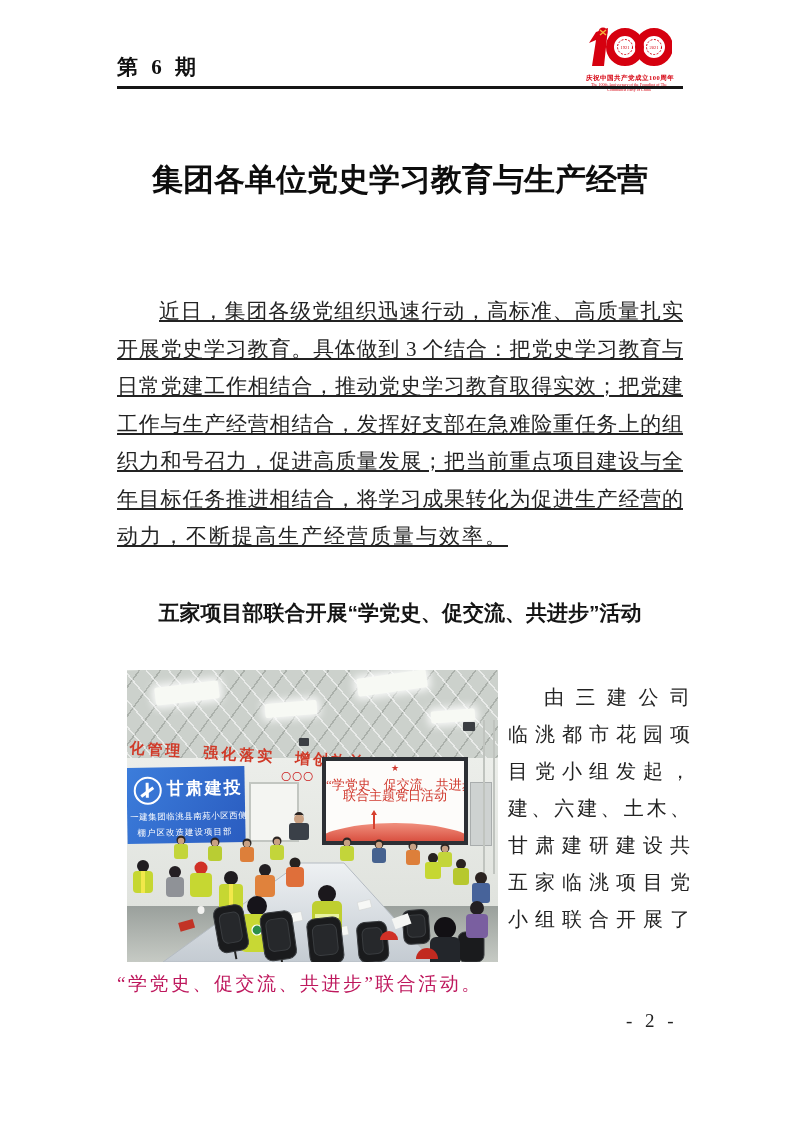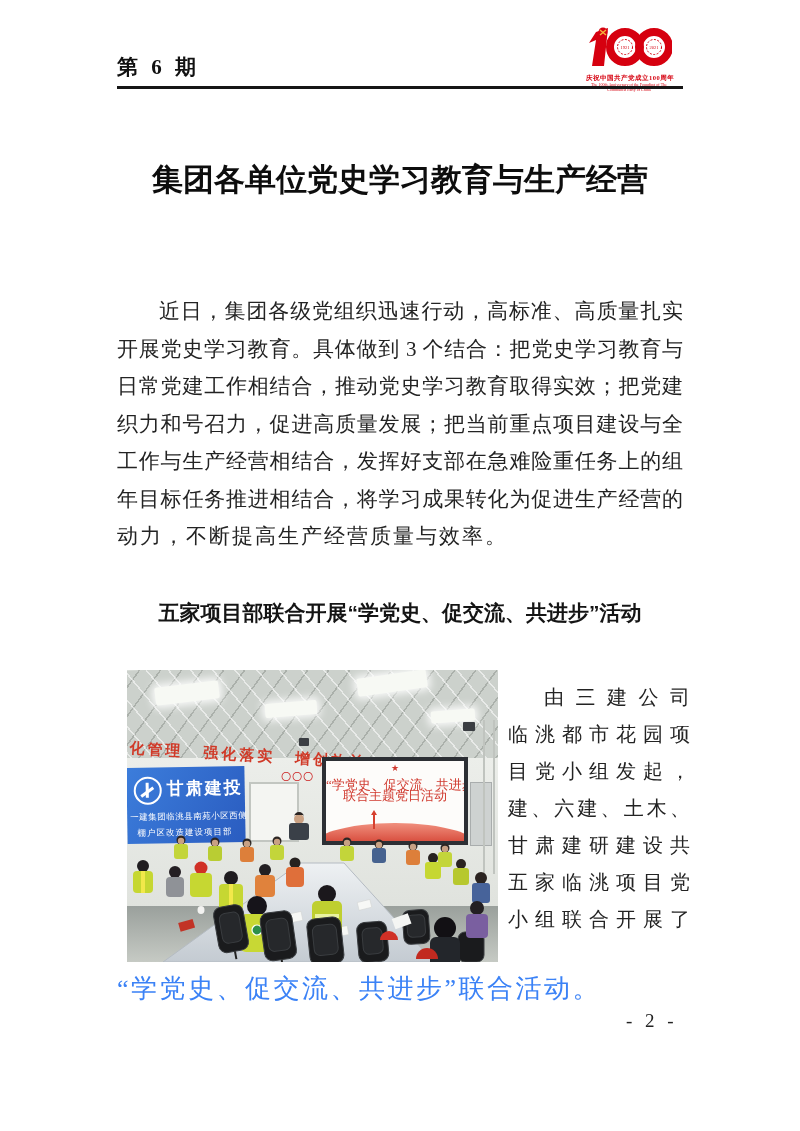--- a/index.html
+++ b/index.html
@@ -10,30 +10,30 @@
   .issue{position:absolute;left:117px;top:53px;font-size:21px;font-weight:bold;letter-spacing:4px;color:#111;}
   .rule{position:absolute;left:117px;top:86px;width:566px;height:3px;background:#161616;}
   .logo{position:absolute;left:586px;top:26px;width:86px;text-align:center;}
   .logo-cn{font-size:6.5px;font-weight:bold;color:#d6000f;letter-spacing:.5px;line-height:8px;white-space:nowrap;}
   .logo-en{font-size:4.5px;color:#d6000f;line-height:5px;transform:scale(.9);}
 
   
   .title{position:absolute;left:117px;top:155px;width:566px;text-align:center;
          font-weight:bold;font-size:31px;line-height:49px;color:#0d0d0d;}
   .bodytext{position:absolute;left:117px;top:293px;width:566px;font-size:21px;color:#232323;}
-  .jline{display:block;line-height:37.5px;text-align:justify;text-align-last:justify;white-space:nowrap;}
+  .jline{display:block;line-height:37.5px;text-align:justify;text-align-last:justify;white-space:nowrap;text-decoration:underline;}
   .jline.indent{text-indent:42px;}
   .jline.last{text-align-last:left;white-space:normal;letter-spacing:2px;}
   .subhead{position:absolute;left:117px;top:599px;width:566px;text-align:center;
            font-family:"Liberation Sans","DejaVu Sans",sans-serif;font-weight:bold;font-size:21px;color:#141414;}
 
   .sidecol{position:absolute;left:508px;top:679px;width:182px;font-size:20px;color:#232323;}
   .sline{display:block;line-height:37px;text-align:justify;text-align-last:justify;white-space:nowrap;}
   .sline.indent{text-indent:36px;}
-  .caption{position:absolute;left:117px;top:971px;width:566px;font-size:26px;letter-spacing:2.5px;color:#3b82f6;}
+  .caption{position:absolute;left:117px;top:971px;width:566px;font-size:19px;letter-spacing:2.5px;color:#be185d;}
   .pagenum{position:absolute;left:626px;top:1010px;font-size:19px;letter-spacing:4px;color:#222;}
 
   
   .photo{position:absolute;left:127px;top:670px;width:371px;height:292px;overflow:hidden;background:#e8eae6;}
   .ph-ceiling{position:absolute;left:-10px;top:-6px;width:400px;height:100px;background:#ccd1cc;
     background-image:
       repeating-linear-gradient(52deg, rgba(255,255,255,.55) 0 1.5px, transparent 1.5px 17px),
       repeating-linear-gradient(-52deg, rgba(130,136,130,.45) 0 1.5px, transparent 1.5px 17px);
     transform:rotate(-2deg);}
   .ph-light{position:absolute;background:#f7f9f4;box-shadow:0 0 9px 3px rgba(255,255,255,.9);border-radius:2px;}
@@ -96,22 +96,22 @@
   <div class="rule"></div>
 
   <div class="title">
     <div>集团各单位党史学习教育与生产经营</div>
   </div>
 
   <div class="bodytext">
     <span class="jline indent">近日，集团各级党组织迅速行动，高标准、高质量扎实</span>
     <span class="jline">开展党史学习教育。具体做到 3 个结合：把党史学习教育与</span>
     <span class="jline">日常党建工作相结合，推动党史学习教育取得实效；把党建</span>
+    <span class="jline">工作与生产经营相结合，发挥好支部在急难险重任务上的组</span>
     <span class="jline">织力和号召力，促进高质量发展；把当前重点项目建设与全</span>
-    <span class="jline">工作与生产经营相结合，发挥好支部在急难险重任务上的组</span>
     <span class="jline">年目标任务推进相结合，将学习成果转化为促进生产经营的</span>
     <span class="jline last">动力，不断提高生产经营质量与效率。</span>
   </div>
 
   <div class="subhead">五家项目部联合开展“学党史、促交流、共进步”活动</div>
 
   <div class="photo">
     <div class="ph-ceiling"></div>
     <div class="ph-light" style="left:28px;top:14px;width:64px;height:18px;transform:rotate(-7deg);"></div>
     <div class="ph-light" style="left:138px;top:32px;width:52px;height:14px;transform:rotate(-5deg);"></div>

